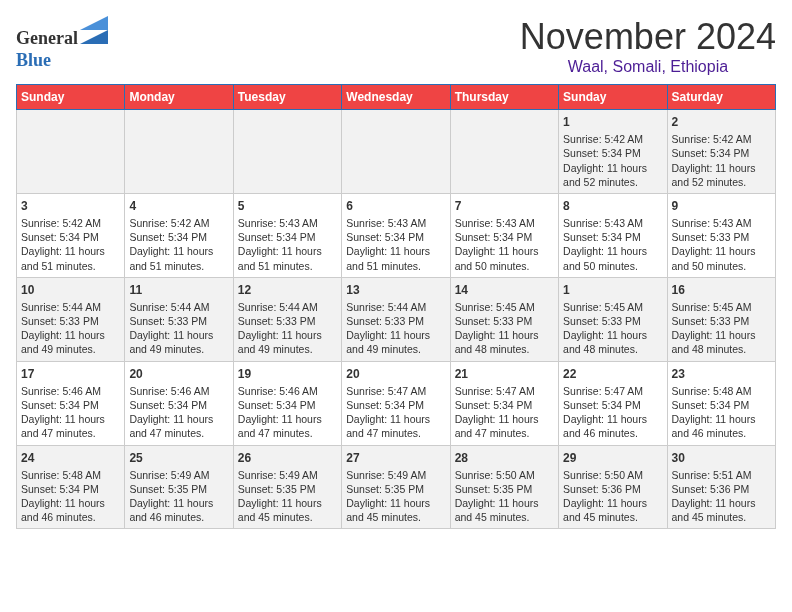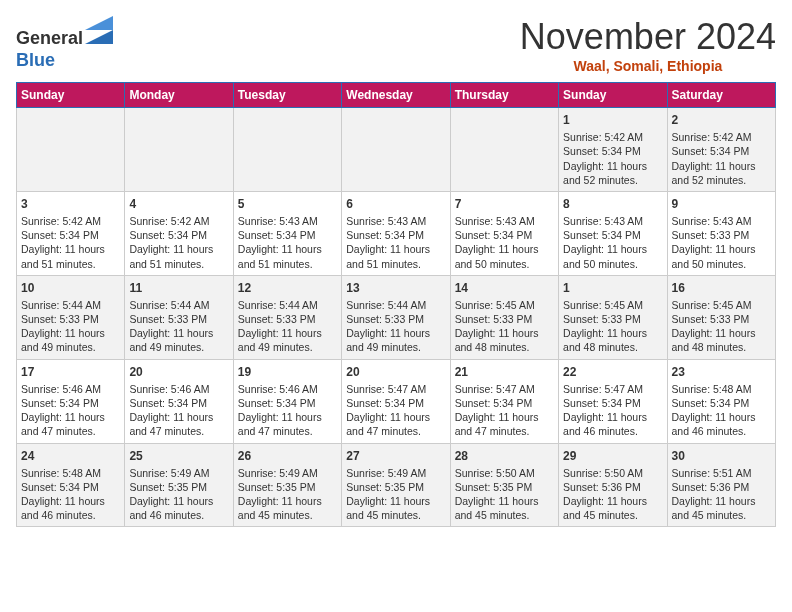--- a/index.html
+++ b/index.html
@@ -17,48 +17,48 @@
       margin-bottom: 8px;
     }
     .logo {
       display: flex;
       align-items: center;
     }
     .logo-text {
       font-size: 18px;
       font-weight: bold;
       line-height: 1.2;
+      font-family: Liberation Serif, serif;
     }
     .logo-general { color: #333; }
     .logo-blue { color: #2a6db5; }
     .logo-icon {
       width: 28px;
       height: 28px;
       margin-left: 2px;
     }
     .title-block {
       text-align: center;
     }
     .month-title {
       font-size: 36px;
       font-weight: normal;
       color: #333;
     }
     .location {
-      font-size: 14px;
-      color: #c2410c;
-      font-weight: bold;
+      font-size: 16px;
+      color: #4c1d95;
     }
     table {
       width: 100%;
       border-collapse: collapse;
       font-size: 10.5px;
     }
     thead tr th {
-      background-color: #be185d;
+      background-color: #ef4444;
       color: #fff;
       padding: 5px 4px;
       text-align: left;
       font-size: 12px;
       font-weight: bold;
       border: 1px solid #2a6db5;
     }
     tbody tr td {
       border: 1px solid #ccc;
       vertical-align: top;

